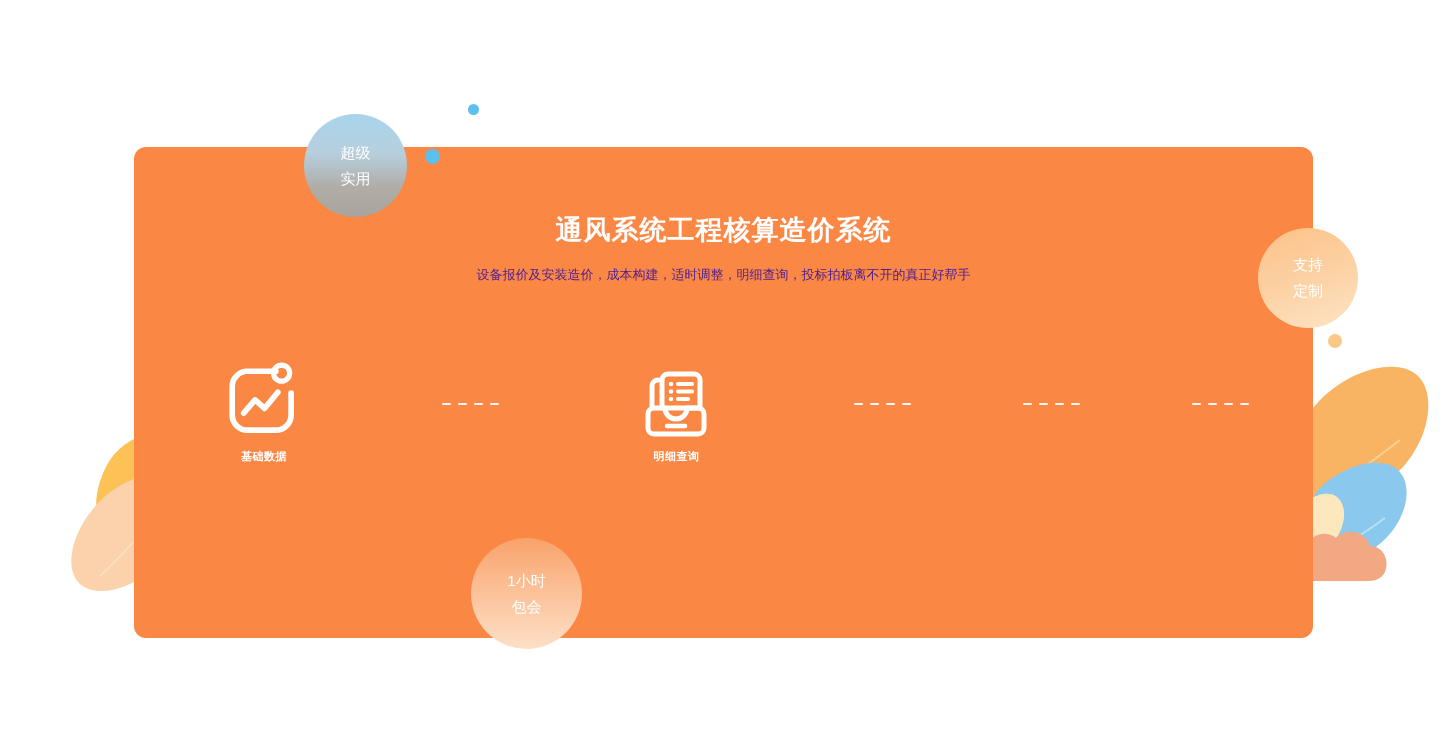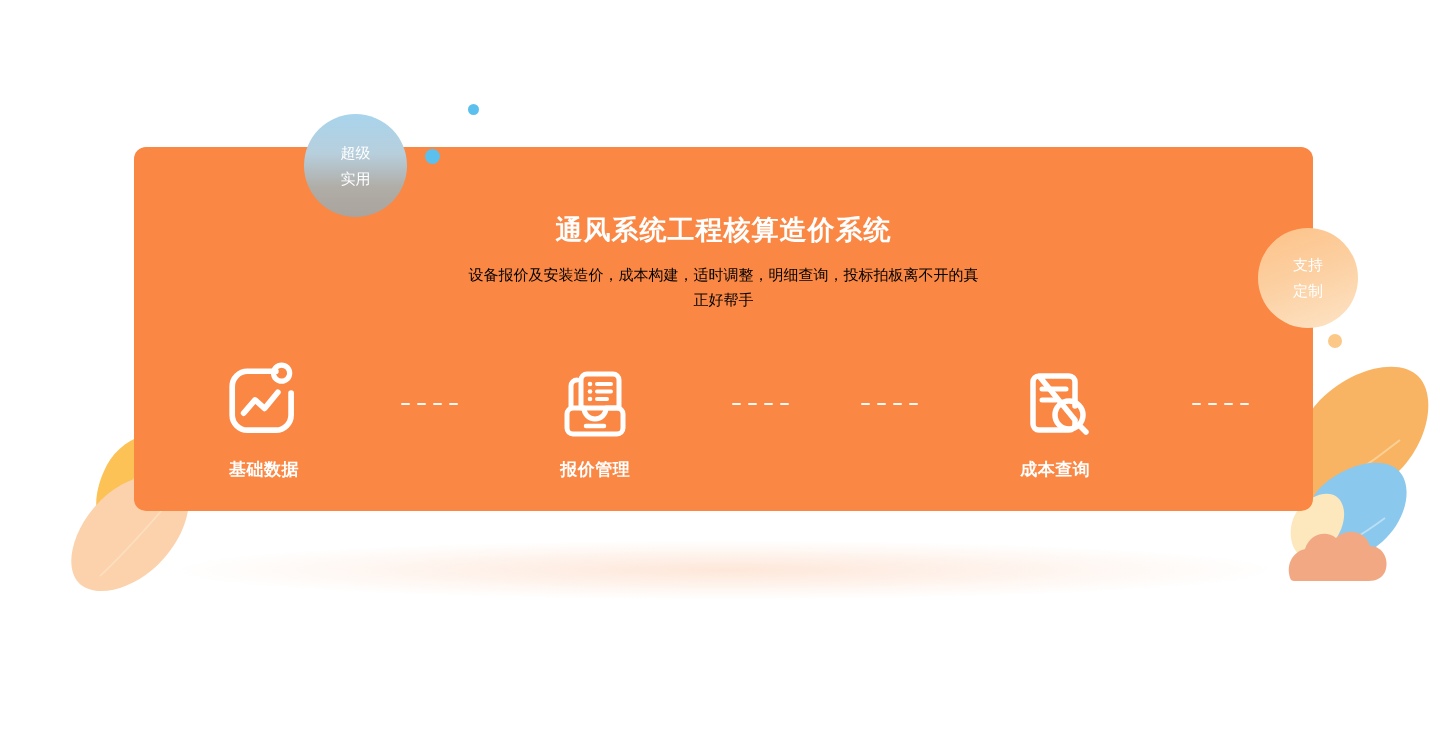--- a/index.html
+++ b/index.html
@@ -32,21 +32,21 @@
   }
   .decor-back { z-index: 1; }
   .decor-front { z-index: 6; }
 
   
   .hero-card {
     position: absolute;
     left: 134px;
     top: 147px;
     width: 1179px;
-    height: 364px;
+    height: 491px;
     background: #fa8743;
     border-radius: 12px;
     z-index: 3;
   }
   .hero-shadow {
     position: absolute;
     left: 164px;
     top: 540px;
     width: 1120px;
     height: 60px;
@@ -69,23 +69,23 @@
     font-size: 27px;
     font-weight: bold;
     letter-spacing: 1px;
     line-height: 36px;
     margin: 0;
     color: #ffffff;
   }
   .hero-subtitle {
     margin: 14px auto 0 auto;
     width: 520px;
-    font-size: 15px;
+    font-size: 13px;
     line-height: 25px;
-    color: #000000;
+    color: #4c1d95;
     font-weight: normal;
   }
 
   
   .feature-row {
     position: absolute;
     left: 60px;
     top: 215px;
     width: 1060px;
     display: flex;
@@ -99,22 +99,22 @@
     align-items: center;
   }
   .feature-icon {
     width: 84px;
     height: 84px;
     display: flex;
     align-items: center;
     justify-content: center;
   }
   .feature-label {
-    margin-top: 12px;
-    font-size: 17px;
+    margin-top: 3px;
+    font-size: 11px;
     color: #ffffff;
     font-weight: bold;
     letter-spacing: 0.5px;
     white-space: nowrap;
   }
   .feature-connector {
     width: 66px;
     height: 84px;
     display: flex;
     align-items: center;
@@ -270,51 +270,38 @@
 
             <line x1="44" y1="22" x2="58" y2="22" stroke="#ffffff" stroke-width="4" stroke-linecap="round"></line>
             <line x1="44" y1="29.5" x2="58" y2="29.5" stroke="#ffffff" stroke-width="4" stroke-linecap="round"></line>
             <line x1="44" y1="37" x2="54" y2="37" stroke="#ffffff" stroke-width="4" stroke-linecap="round"></line>
 
             <path d="M14 52 C14 48.7 16.7 46 20 46 H31 C31 52 35.6 57 42 57 C48.4 57 53 52 53 46 H64
                      C67.3 46 70 48.7 70 52 V66 C70 69.3 67.3 72 64 72 H20 C16.7 72 14 69.3 14 66 Z" stroke="#ffffff" stroke-width="5" fill="none" stroke-linejoin="round"></path>
             <line x1="33" y1="64" x2="51" y2="64" stroke="#ffffff" stroke-width="4.5" stroke-linecap="round"></line>
           </svg>
         </div>
-        <div class="feature-label">报价管理</div>
+        <div class="feature-label">明细查询</div>
       </div>
 
       <div class="feature-connector">
         <span class="dash"></span>
         <span class="dash"></span>
         <span class="dash"></span>
         <span class="dash"></span>
       </div>
 
 
       <div class="feature-connector">
         <span class="dash"></span>
         <span class="dash"></span>
         <span class="dash"></span>
         <span class="dash"></span>
       </div>
 
-      <div class="feature-item">
-        <div class="feature-icon">
-          <svg viewBox="0 0 84 84" width="84" height="84" xmlns="http://www.w3.org/2000/svg">
-            <path d="M26 14 H56 C59.3 14 62 16.7 62 20 V44 M62 58 V62 C62 65.3 59.3 68 56 68 H26
-                     C22.7 68 20 65.3 20 62 V20 C20 16.7 22.7 14 26 14 Z" stroke="#ffffff" stroke-width="5.5" fill="none" stroke-linejoin="round" stroke-linecap="round"></path>
-            <line x1="29" y1="27" x2="53" y2="27" stroke="#ffffff" stroke-width="5" stroke-linecap="round"></line>
-            <line x1="29" y1="38" x2="43" y2="38" stroke="#ffffff" stroke-width="5" stroke-linecap="round"></line>
-            <circle cx="56" cy="53" r="14" stroke="#ffffff" stroke-width="5.5" fill="none"></circle>
-            <line x1="66" y1="63" x2="73" y2="70" stroke="#ffffff" stroke-width="5.5" stroke-linecap="round"></line>
-          </svg>
-        </div>
-        <div class="feature-label">成本查询</div>
-      </div>
 
       <div class="feature-connector">
         <span class="dash"></span>
         <span class="dash"></span>
         <span class="dash"></span>
         <span class="dash"></span>
       </div>
 
 
     </div>
@@ -329,18 +316,22 @@
   <div class="badge badge-super">
     <span class="badge-line">超级</span>
     <span class="badge-line">实用</span>
   </div>
 
   <div class="badge badge-custom">
     <span class="badge-line">支持</span>
     <span class="badge-line">定制</span>
   </div>
 
+  <div class="badge badge-hour">
+    <span class="badge-line">1小时</span>
+    <span class="badge-line">包会</span>
+  </div>
 
   <div class="dot dot-blue-sm"></div>
   <div class="dot dot-blue-lg"></div>
   <div class="dot dot-orange"></div>
 
 </div>
 
 </body></html>

